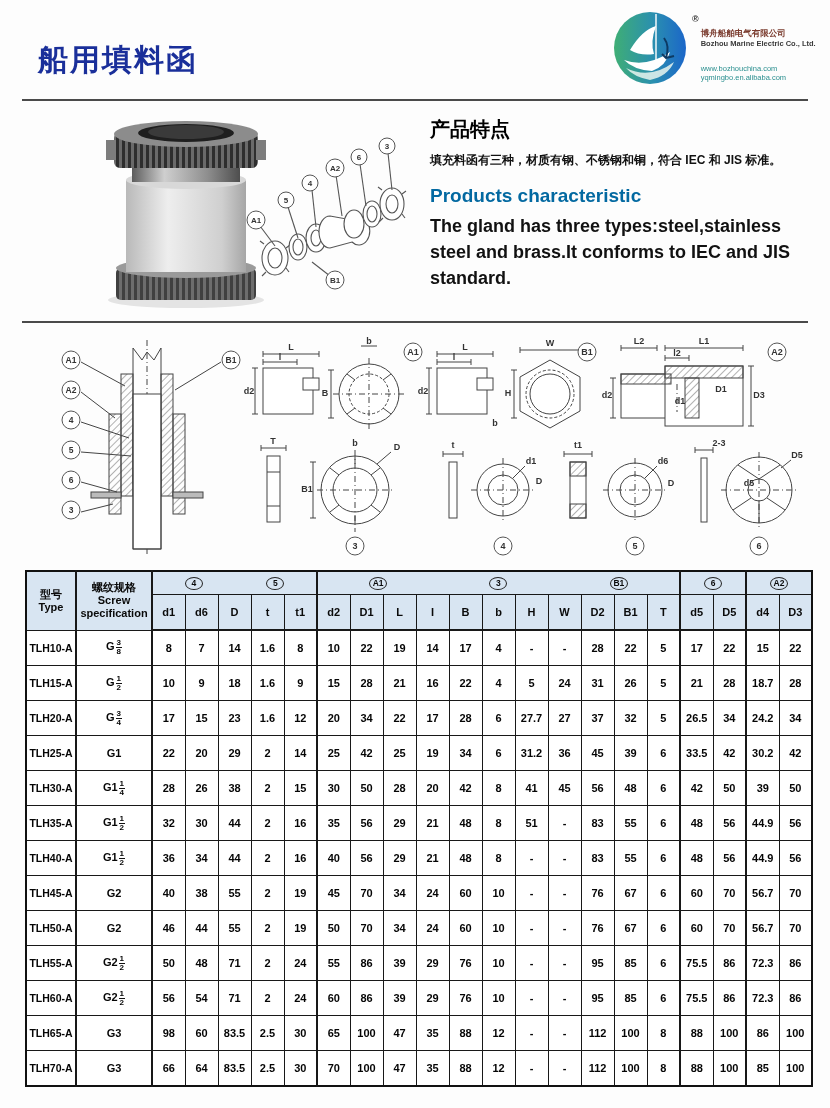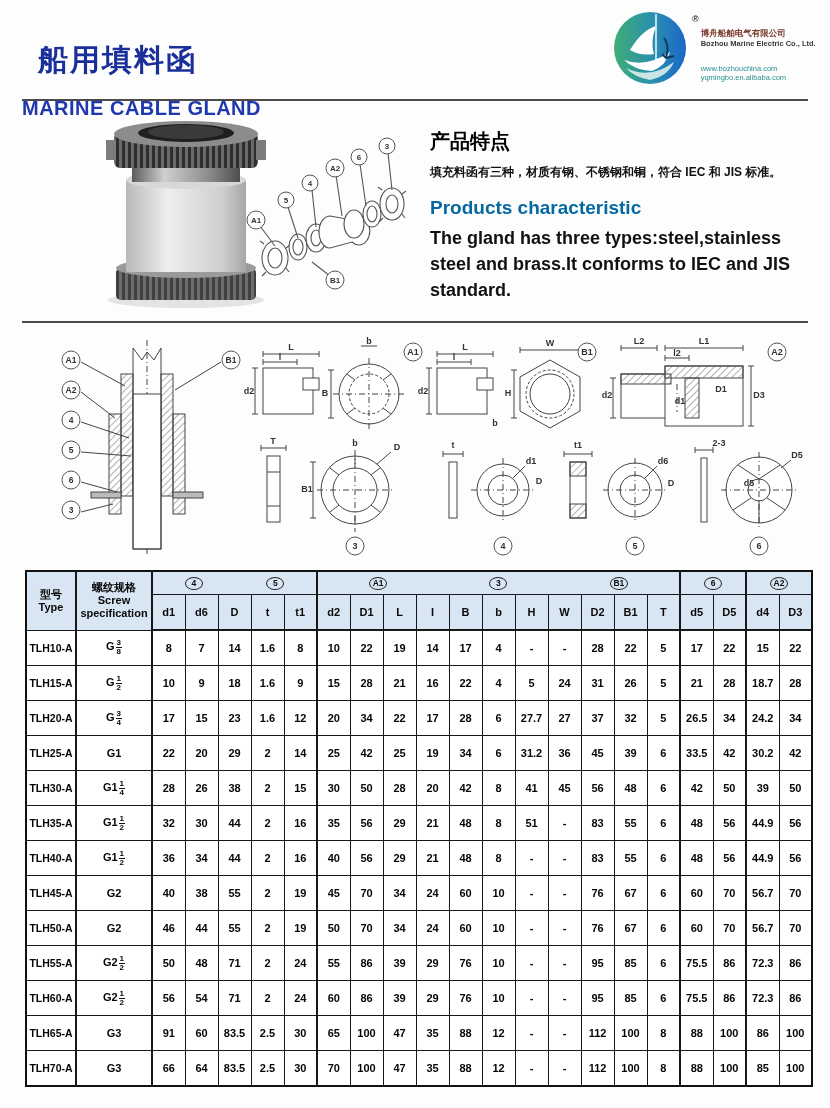--- a/index.html
+++ b/index.html
@@ -14,21 +14,21 @@
   .brand .reg{font-size:9px;color:#333;margin:6px 2px 0 2px;font-weight:bold;}
   .brand-lines{margin-top:20px;width:118px;line-height:1.25;}
   .brand-lines .l1{font-size:8.5px;font-weight:bold;color:#7a3b2e;white-space:nowrap;}
   .brand-lines .l2{font-size:7.5px;font-weight:bold;color:#3a3a3a;white-space:nowrap;}
   .brand-lines .l3,.brand-lines .l4{font-size:7.5px;color:#2a8f8f;white-space:nowrap;}
   .brand-lines .l3{margin-top:16px;}
   .rule{position:absolute;left:22px;width:786px;height:2px;background:#4a4a4a;}
   .rule1{top:99px;} .rule2{top:321px;}
 
   
-  .features{position:absolute;left:430px;top:128px;width:384px;}
+  .features{position:absolute;left:430px;top:116px;width:384px;}
   .features .h-zh{margin:0;font-size:20px;font-weight:bold;color:#000;}
   .features .p-zh{margin:8px 0 0;font-size:12px;font-weight:bold;color:#111;line-height:1.5;}
   .features .h-en{margin:16px 0 0;font-size:19px;font-weight:bold;color:#0369a1;}
   .features .p-en{margin:6px 0 0;font-size:18px;font-weight:bold;color:#111;line-height:1.45;}
 
   .photo{position:absolute;left:80px;top:118px;}
   .exploded{position:absolute;left:242px;top:130px;}
   .drawings{position:absolute;left:25px;top:334px;}
   svg text{font-family:"Liberation Sans","DejaVu Sans",sans-serif;}
 
@@ -54,21 +54,20 @@
   .frac .num{border-bottom:1px solid #111;padding:0 1px;}
   .frac span{text-align:center;}
 </style>
 </head>
 <body>
 
 <div class="page">
 
   <div class="hdr-titles">
     <h1>船用填料函</h1>
-    <h2>MARINE CABLE GLAND</h2>
   </div>
 
   <div class="brand">
     <svg width="78" height="80" viewBox="0 0 78 80">
       <defs>
         <linearGradient id="lg" x1="0" y1="0" x2="1" y2="0">
           <stop offset="0" stop-color="#3fae75"></stop>
             <stop offset="0.55" stop-color="#2a8fb0"></stop>
             <stop offset="1" stop-color="#1b66c9"></stop>
         </linearGradient>
@@ -745,21 +744,21 @@
             <td>85</td>
             <td>6</td>
             <td class="gb">75.5</td>
             <td>86</td>
             <td class="gb">72.3</td>
             <td>86</td>
           </tr>
           <tr>
             <td class="type-td">TLH65-A</td>
             <td class="spec-td">G3</td>
-            <td>91</td>
+            <td>98</td>
             <td>60</td>
             <td>83.5</td>
             <td>2.5</td>
             <td>30</td>
             <td class="gb">65</td>
             <td>100</td>
             <td>47</td>
             <td>35</td>
             <td>88</td>
             <td>12</td>

